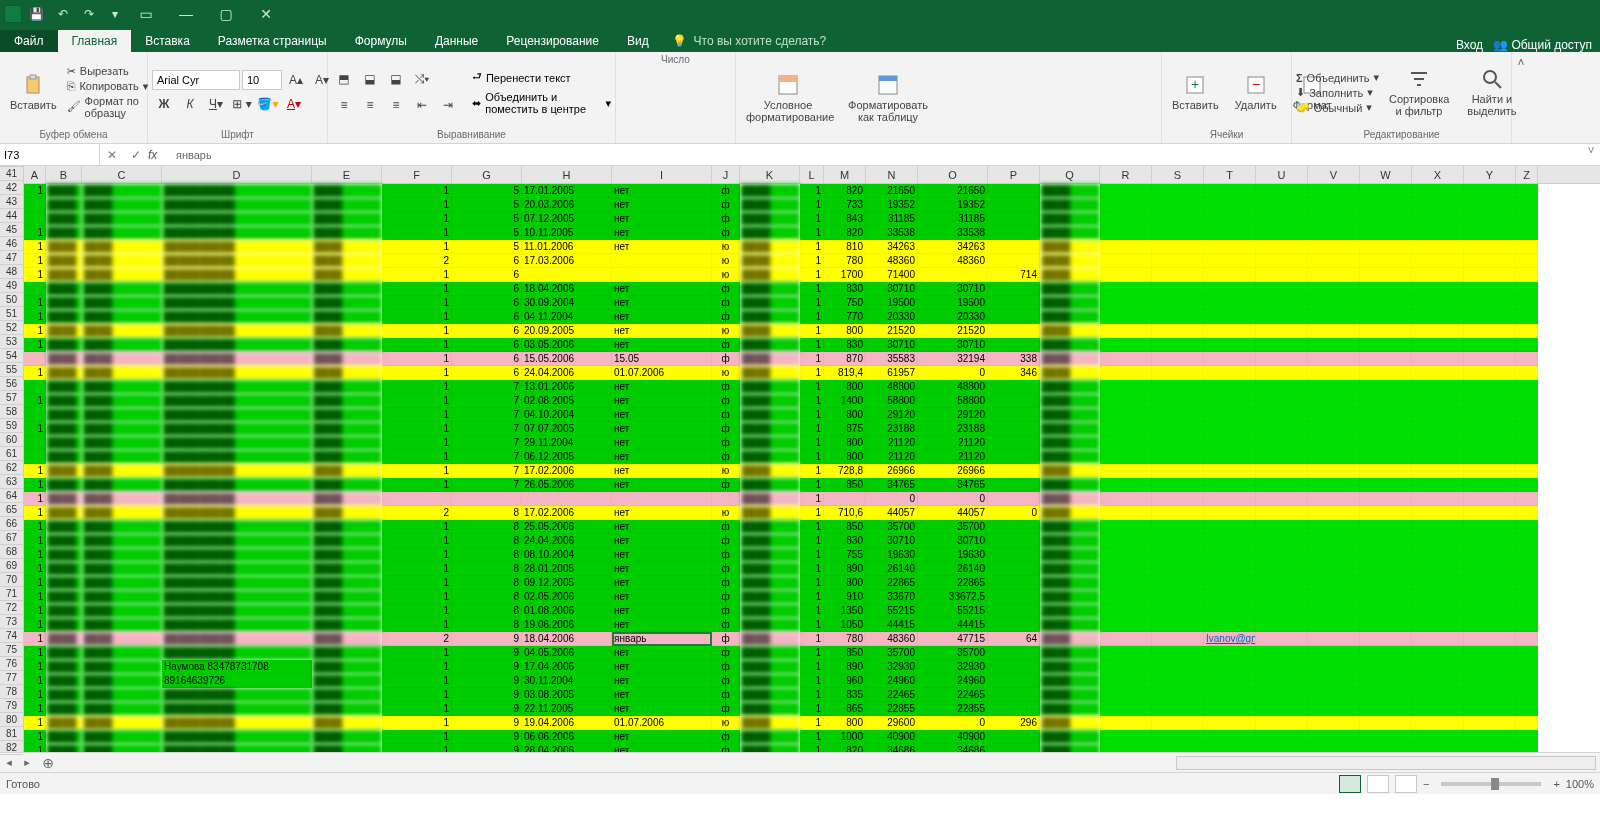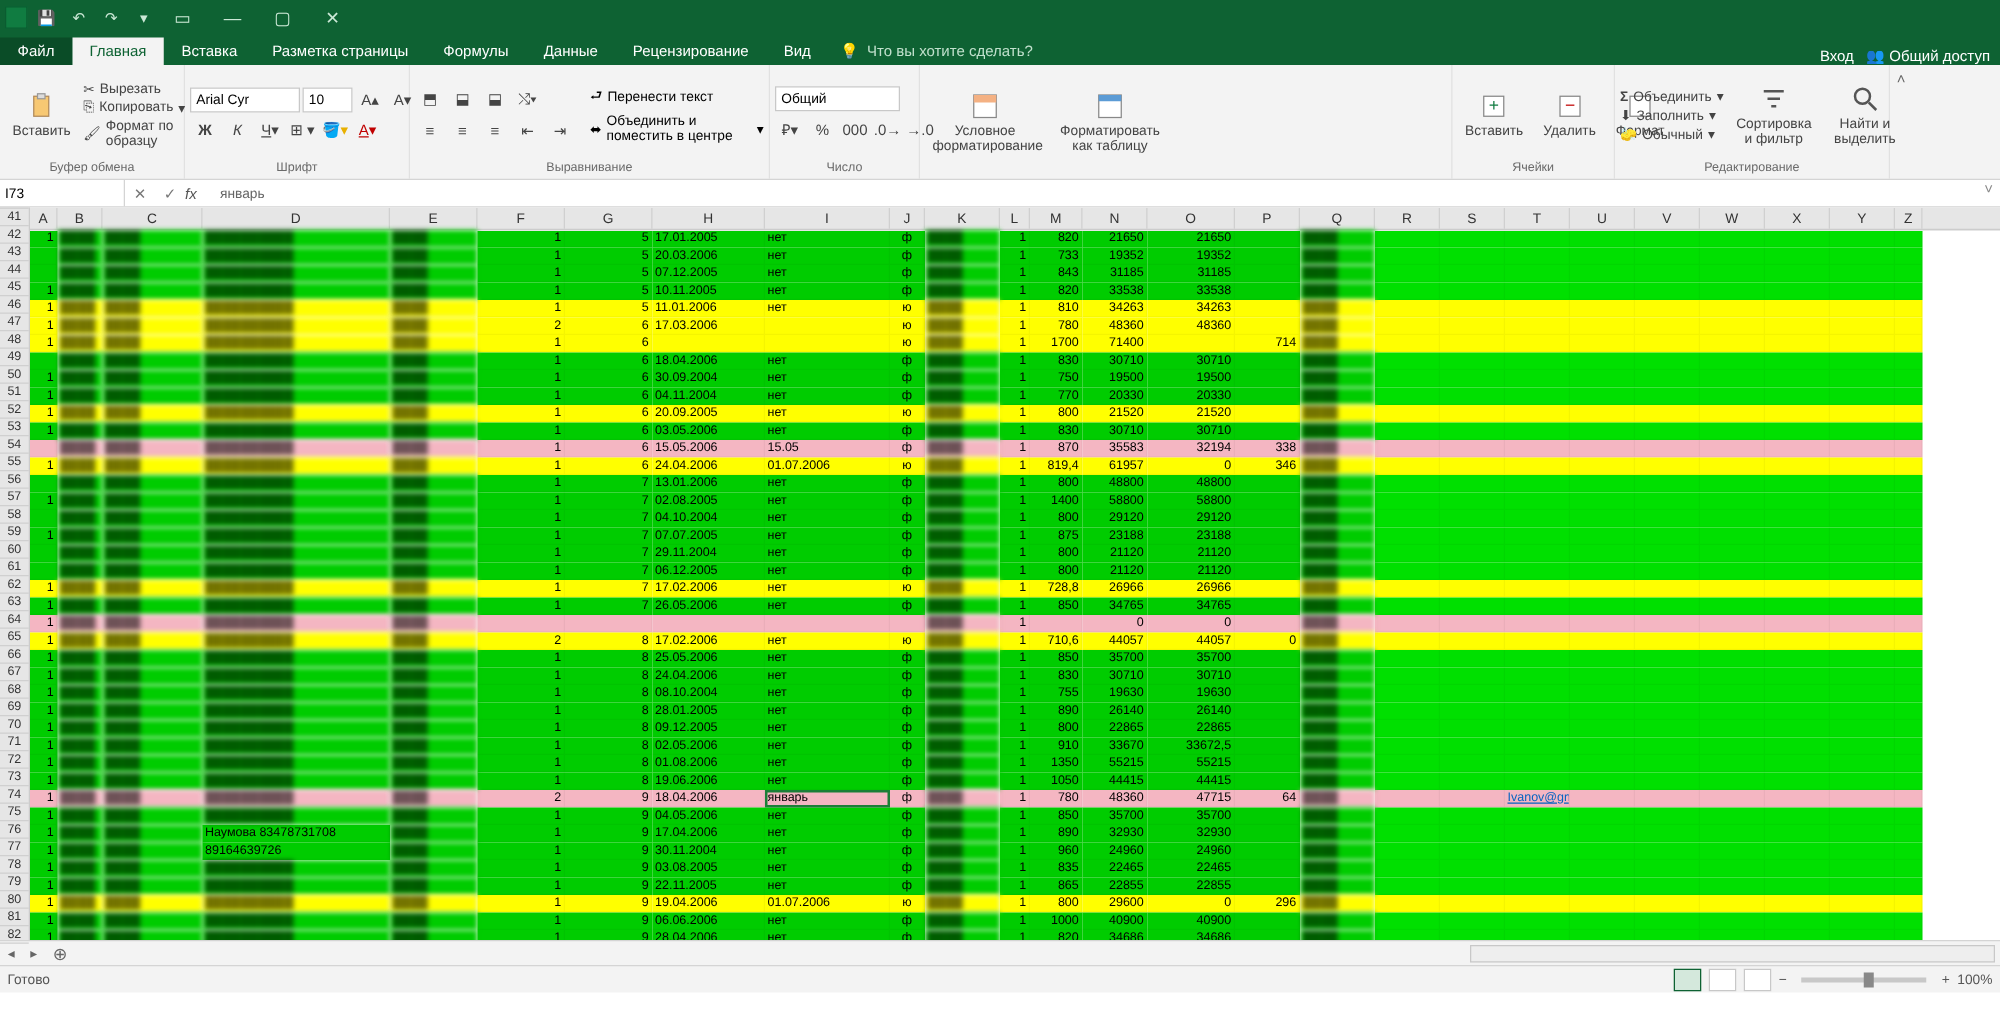--- a/index.html
+++ b/index.html
@@ -206,32 +206,20 @@
             <span>⮐</span>
             <span>Перенести текст</span>
           </div>
         <div style="font-size:11px;display:flex;gap:4px;align-items:center"><span>⬌</span><span>Объединить и поместить в центре</span> ▾</div>
       </div>
     </div>
     <div class="label">Выравнивание</div>
   </div>
 
   <div class="rgroup" style="width:120px">
-    <div class="controls">
-      <div class="align-col">
-        <div class="font-combo" style="width:100px">Общий</div>
-        <div class="font-row">
-          <div class="icon-btn">₽▾</div>
-          <div class="icon-btn">%</div>
-          <div class="icon-btn">000</div>
-          <div class="icon-btn">.0→</div>
-          <div class="icon-btn">→.0</div>
-        </div>
-      </div>
-    </div>
     <div class="label">Число</div>
   </div>
 
   <div class="rgroup" style="width:426px">
     <div class="controls">
       <div class="big-btn">
           <svg viewBox="0 0 24 24">
             <rect x="3" y="3" width="18" height="18" fill="#fff" stroke="#888"></rect>
             <rect x="3" y="3" width="18" height="6" fill="#f4b183"></rect>
           </svg>

